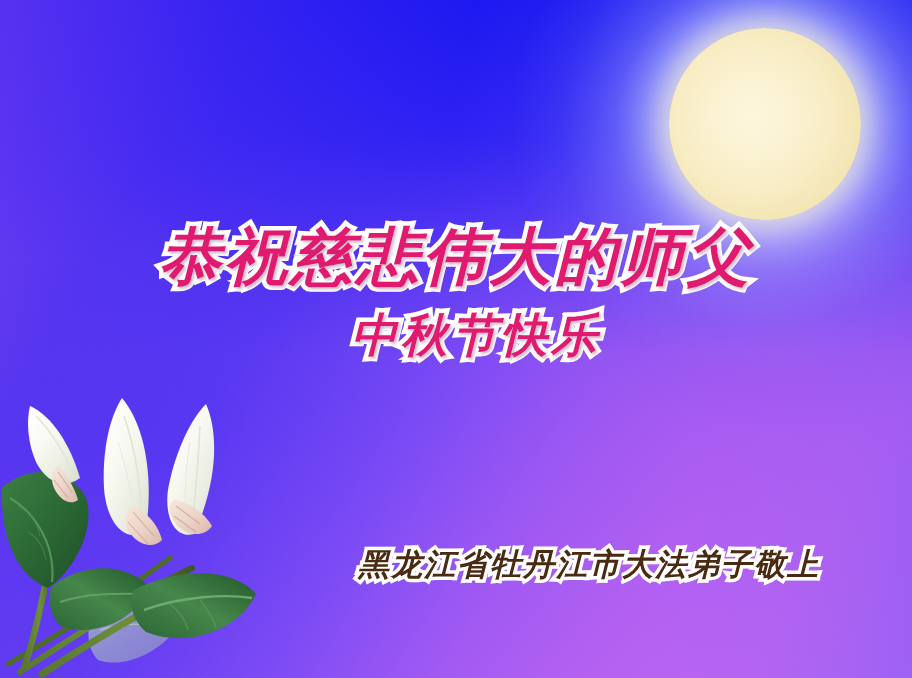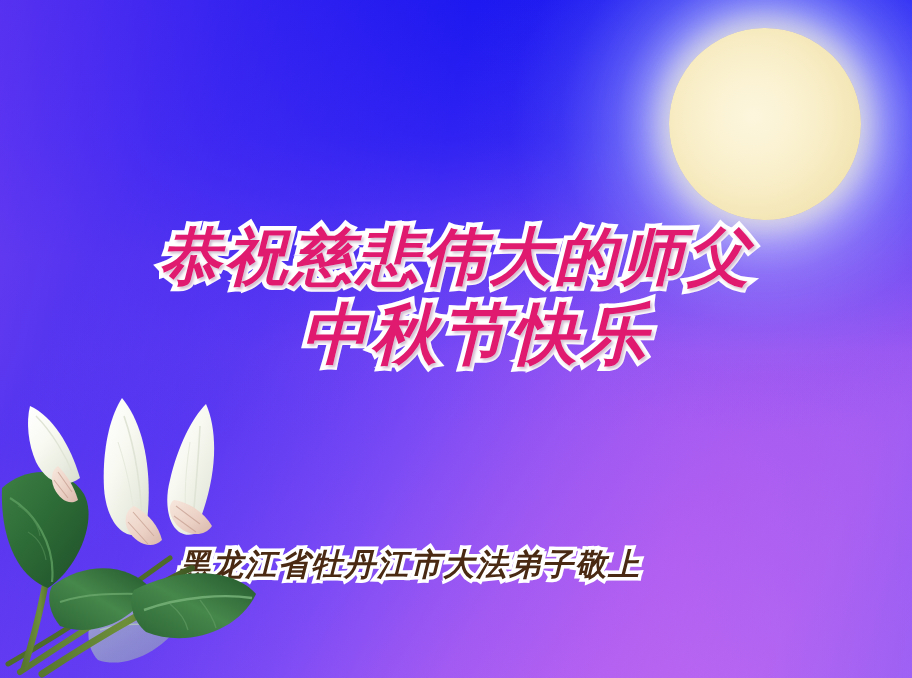--- a/index.html
+++ b/index.html
@@ -103,28 +103,28 @@
     font-size: 62px;
     line-height: 78px;
     letter-spacing: 4px;
     color: #e01a6e;
     -webkit-text-stroke: 9px #ffffff;
     paint-order: stroke fill;
     text-shadow:
        0 0 1px #ffffff,
        2px 2px 3px rgba(90,20,90,0.30);
   }
-  .title-line.l2 { font-size: 66px; padding-left: 40px; }
+  .title-line.l2 { font-size: 46px; padding-left: 40px; }
 
   .signature-block {
     position: absolute;
     left: 0;
     right: 92px;
     top: 542px;
-    text-align: center;
+    text-align: right;
     pointer-events: none;
   }
   .sig-line {
     font-family: "DejaVu Sans", "Liberation Sans", sans-serif;
     font-weight: bold;
     font-style: italic;
     font-size: 31px;
     line-height: 44px;
     letter-spacing: 2px;
     color: #4a2a12;

